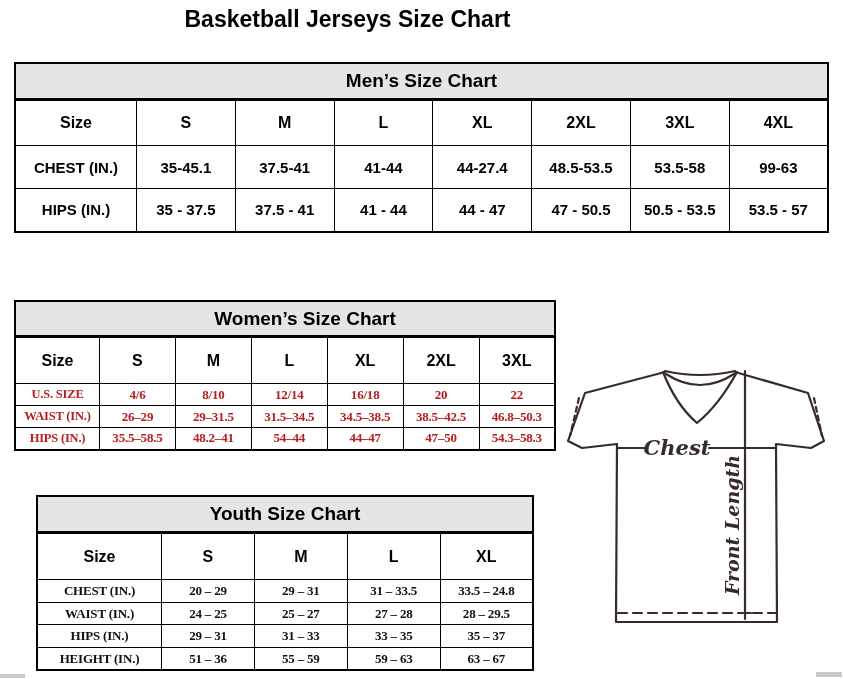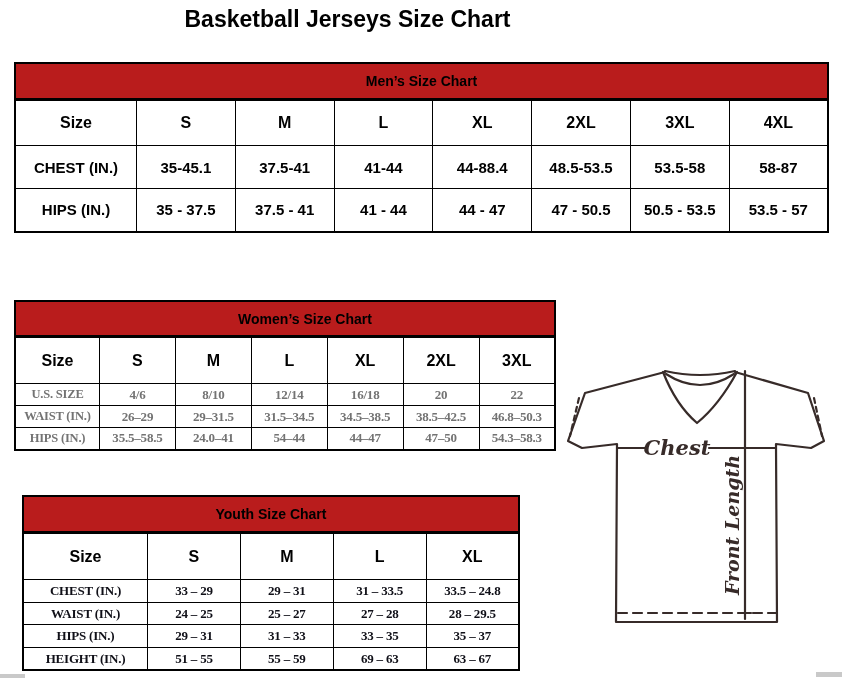--- a/index.html
+++ b/index.html
@@ -7,42 +7,42 @@
     width:843px;height:679px;position:relative;background:#ffffff;
     font-family:"Liberation Sans",sans-serif;color:#000;overflow:hidden;
   }
   .page-title{
     position:absolute;top:6px;left:0;width:695px;text-align:center;
     font-size:23px;font-weight:bold;letter-spacing:0px;
   }
   .table-wrap{position:absolute;}
   #men-wrap{left:14px;top:62px;width:815px;}
   #women-wrap{left:14px;top:300px;width:542px;}
-  #youth-wrap{left:22px;top:495px;width:498px;}
+  #youth-wrap{left:0;top:495px;width:498px;padding-left:36px;}
   .band{
-    box-sizing:border-box;height:38px;background:#b91c1c;
+    box-sizing:border-box;height:38px;background:#e5e5e5;
     border:2px solid #000;display:flex;align-items:center;justify-content:center;
-    font-weight:bold;font-size:14px;
+    font-weight:bold;font-size:19px;
   }
   #women-wrap .band{height:37px;padding-left:40px;}
   table{
     width:100%;border-collapse:collapse;table-layout:fixed;
     border:2px solid #000;border-top:none;
   }
   th,td{
     border:1px solid #000;text-align:center;vertical-align:middle;
     font-weight:bold;padding:0;overflow:hidden;white-space:nowrap;
   }
   .men thead tr{height:45px;font-size:16px;}
   .men tbody tr{height:43px;font-size:15px;}
   .men .label-col{width:120px;}
   .women thead tr{height:46px;font-size:16px;}
   .women tbody tr{height:22px;}
   .women tbody th,.women tbody td{
-    font-size:13px;font-family:"Liberation Serif",serif;color:#737373;letter-spacing:-0.2px;
+    font-size:13px;font-family:"Liberation Serif",serif;color:#b91c1c;letter-spacing:-0.2px;
   }
   .women tbody th{font-size:12.5px;}
   .women .label-col{width:83px;}
   .youth thead tr{height:46px;font-size:16px;}
   .youth tbody tr{height:22.7px;}
   .youth tbody th,.youth tbody td{
     font-size:13px;font-family:"Liberation Serif",serif;color:#101018;letter-spacing:-0.2px;
   }
   .youth .label-col{width:123px;}
   .jersey{position:absolute;left:558px;top:363px;width:284px;height:264px;}
@@ -73,24 +73,24 @@
           <th>3XL</th>
           <th>4XL</th>
         </tr>
       </thead>
       <tbody>
         <tr>
           <th class="label-col">CHEST (IN.)</th>
           <td>35-45.1</td>
           <td>37.5-41</td>
           <td>41-44</td>
-          <td>44-88.4</td>
+          <td>44-27.4</td>
           <td>48.5-53.5</td>
           <td>53.5-58</td>
-          <td>58-87</td>
+          <td>99-63</td>
         </tr>
         <tr>
           <th class="label-col">HIPS (IN.)</th>
           <td>35 - 37.5</td>
           <td>37.5 - 41</td>
           <td>41 - 44</td>
           <td>44 - 47</td>
           <td>47 - 50.5</td>
           <td>50.5 - 53.5</td>
           <td>53.5 - 57</td>
@@ -128,21 +128,21 @@
           <td>26–29</td>
           <td>29–31.5</td>
           <td>31.5–34.5</td>
           <td>34.5–38.5</td>
           <td>38.5–42.5</td>
           <td>46.8–50.3</td>
         </tr>
         <tr>
           <th class="label-col">HIPS (IN.)</th>
           <td>35.5–58.5</td>
-          <td>24.0–41</td>
+          <td>48.2–41</td>
           <td>54–44</td>
           <td>44–47</td>
           <td>47–50</td>
           <td>54.3–58.3</td>
         </tr>
       </tbody>
     </table>
 </div>
 
 <div id="youth-wrap" class="table-wrap">
@@ -153,44 +153,44 @@
           <th class="label-col">Size</th>
           <th>S</th>
           <th>M</th>
           <th>L</th>
           <th>XL</th>
         </tr>
       </thead>
       <tbody>
         <tr>
           <th class="label-col">CHEST (IN.)</th>
-          <td>33 – 29</td>
+          <td>20 – 29</td>
           <td>29 – 31</td>
           <td>31 – 33.5</td>
           <td>33.5 – 24.8</td>
         </tr>
         <tr>
           <th class="label-col">WAIST (IN.)</th>
           <td>24 – 25</td>
           <td>25 – 27</td>
           <td>27 – 28</td>
           <td>28 – 29.5</td>
         </tr>
         <tr>
           <th class="label-col">HIPS (IN.)</th>
           <td>29 – 31</td>
           <td>31 – 33</td>
           <td>33 – 35</td>
           <td>35 – 37</td>
         </tr>
         <tr>
           <th class="label-col">HEIGHT (IN.)</th>
-          <td>51 – 55</td>
+          <td>51 – 36</td>
           <td>55 – 59</td>
-          <td>69 – 63</td>
+          <td>59 – 63</td>
           <td>63 – 67</td>
         </tr>
       </tbody>
     </table>
 </div>
 
 <svg class="jersey" viewBox="0 0 284 264">
   <g stroke="#372b29" stroke-width="2.2" fill="none" stroke-linejoin="round" stroke-linecap="round">
     <path fill="#ffffff" d="M107,9 L27,30 L10,78 L24,85 L59,81 L58,259 L219,259 L218,81 L253,85 L266,78 L250,30 L177,9"></path>
     <path d="M107,8 Q142,16 177,8"></path>

